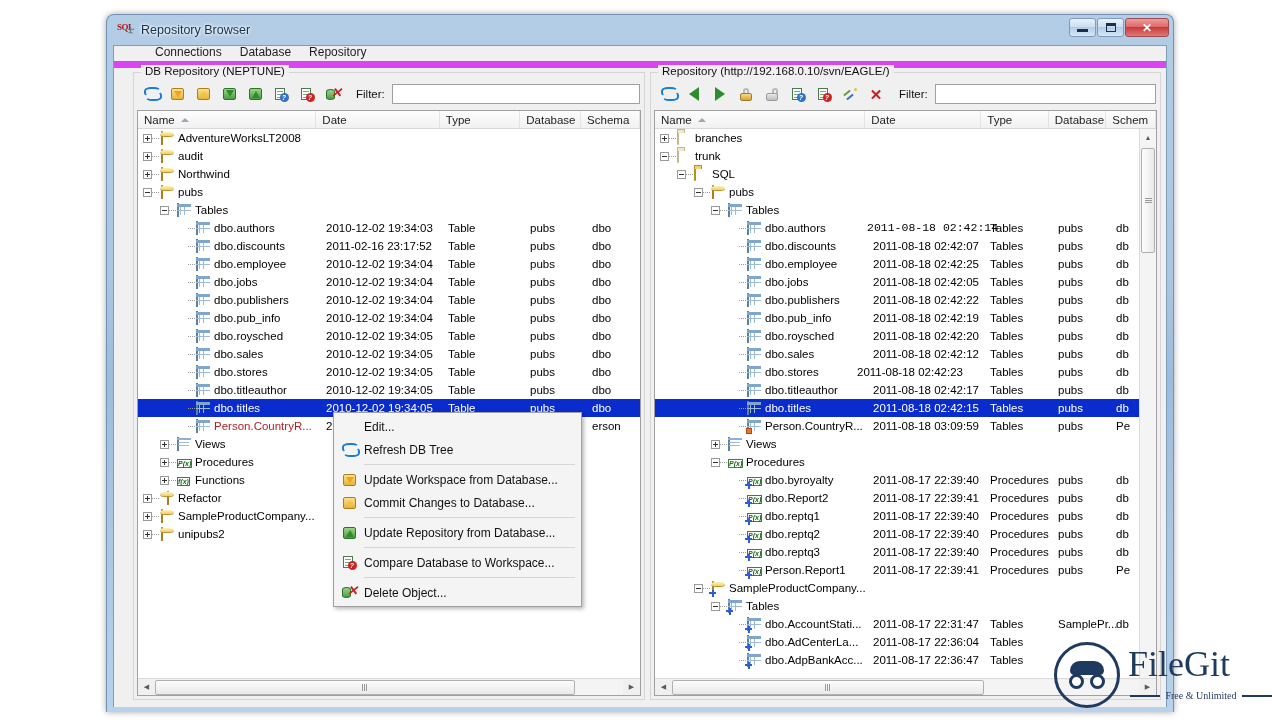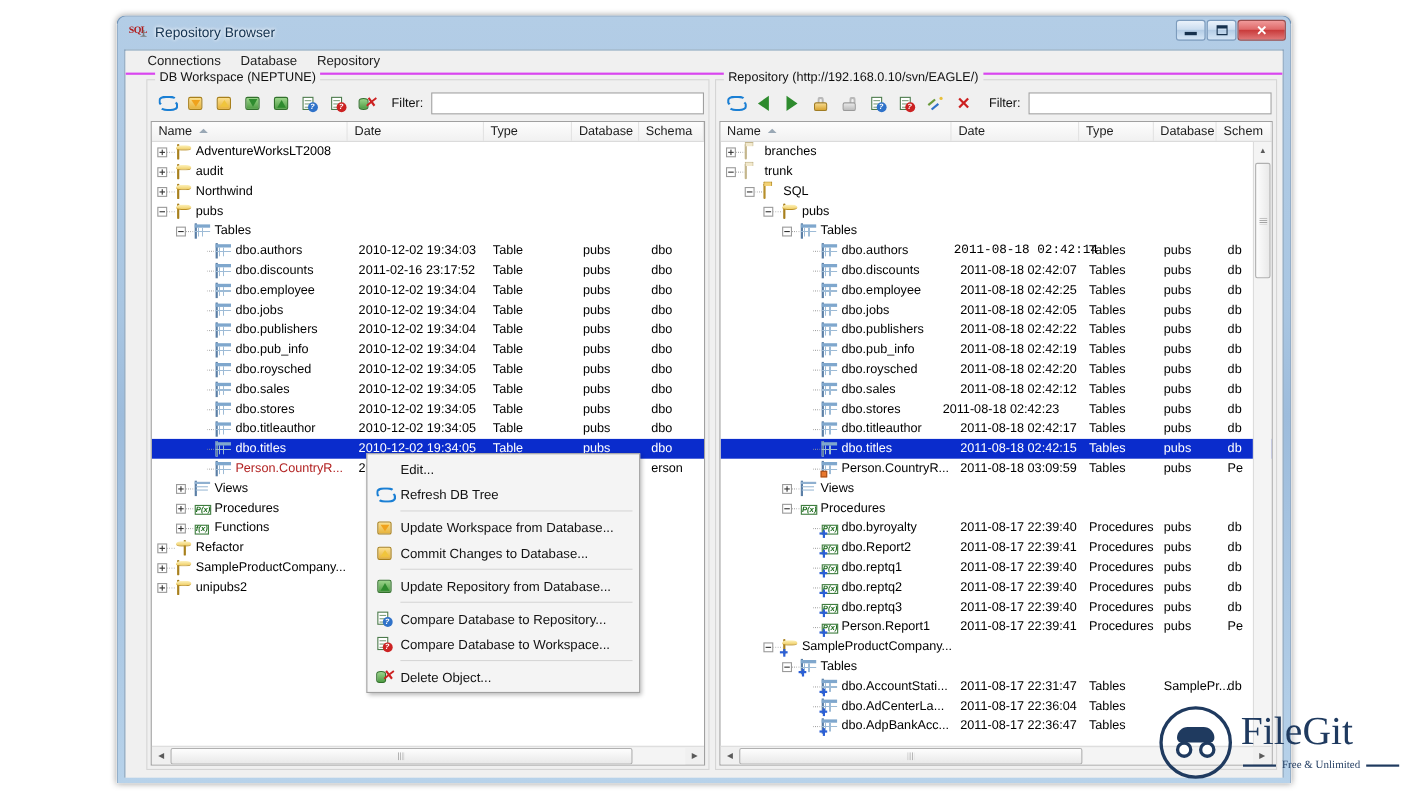--- a/index.html
+++ b/index.html
@@ -67,22 +67,22 @@
   .client {
     position: absolute; left: 6px; top: 30px;
     width: 1054px; height: 662px;
     background: #f0f0f0;
     border: 1px solid #7f9db9;
     border-bottom: none;
     overflow: hidden;
   }
   .menubar {
     height: 22px; background:#f0f0f0;
-    display:flex; align-items:flex-start; padding-left: 11px;
-    border-bottom: 2px solid #d946ef;
+    display:flex; align-items:flex-end; padding-left: 32px;
+    border-bottom: 7px solid #d946ef;
   }
   .menuitem { font-size:12px; color:#1d1d1d; padding: 2px 9px; white-space:nowrap; }
 
   .panes { position:relative; height: 639px; }
 
   .pane {
     position:absolute; top: 4px;
     border: 1px solid #d5d5d5;
     background: #f0f0f0;
   }
@@ -331,21 +331,21 @@
 
       <div class="menubar">
         <div class="menuitem">Connections</div>
         <div class="menuitem">Database</div>
         <div class="menuitem">Repository</div>
       </div>
 
       <div class="panes">
 
         <div class="pane pane-left">
-          <div class="group-label">DB Workspace (NEPTUNE)</div>
+          <div class="group-label">DB Repository (NEPTUNE)</div>
 
           <div class="toolbar">
             <div class="tbtn">
                 <span class="g-refresh"></span>
               </div>
             <div class="tbtn">
               <span class="g-box yellow" style="position:relative">
                   <i class="g-arrow ar-dn" style="left:2px;top:2px"></i>
                 </span>
             </div>
@@ -1129,29 +1129,20 @@
             <i class="g-arrow ar-gup" style="left:2px;top:2px"></i>
           </span>
         </span>
         <span>Update Repository from Database...</span>
       </div>
       <div class="sep"></div>
       <div class="mi">
         <span class="mic">
           <span class="g-cmp">
             <i class="pg"></i>
-            <i class="qm blue">?</i>
-          </span>
-        </span>
-        <span>Compare Database to Repository...</span>
-      </div>
-      <div class="mi">
-        <span class="mic">
-          <span class="g-cmp">
-            <i class="pg"></i>
             <i class="qm red">?</i>
           </span>
         </span>
         <span>Compare Database to Workspace...</span>
       </div>
       <div class="sep"></div>
       <div class="mi">
         <span class="mic">
           <span class="g-delobj">
             <i class="cyl"></i>

